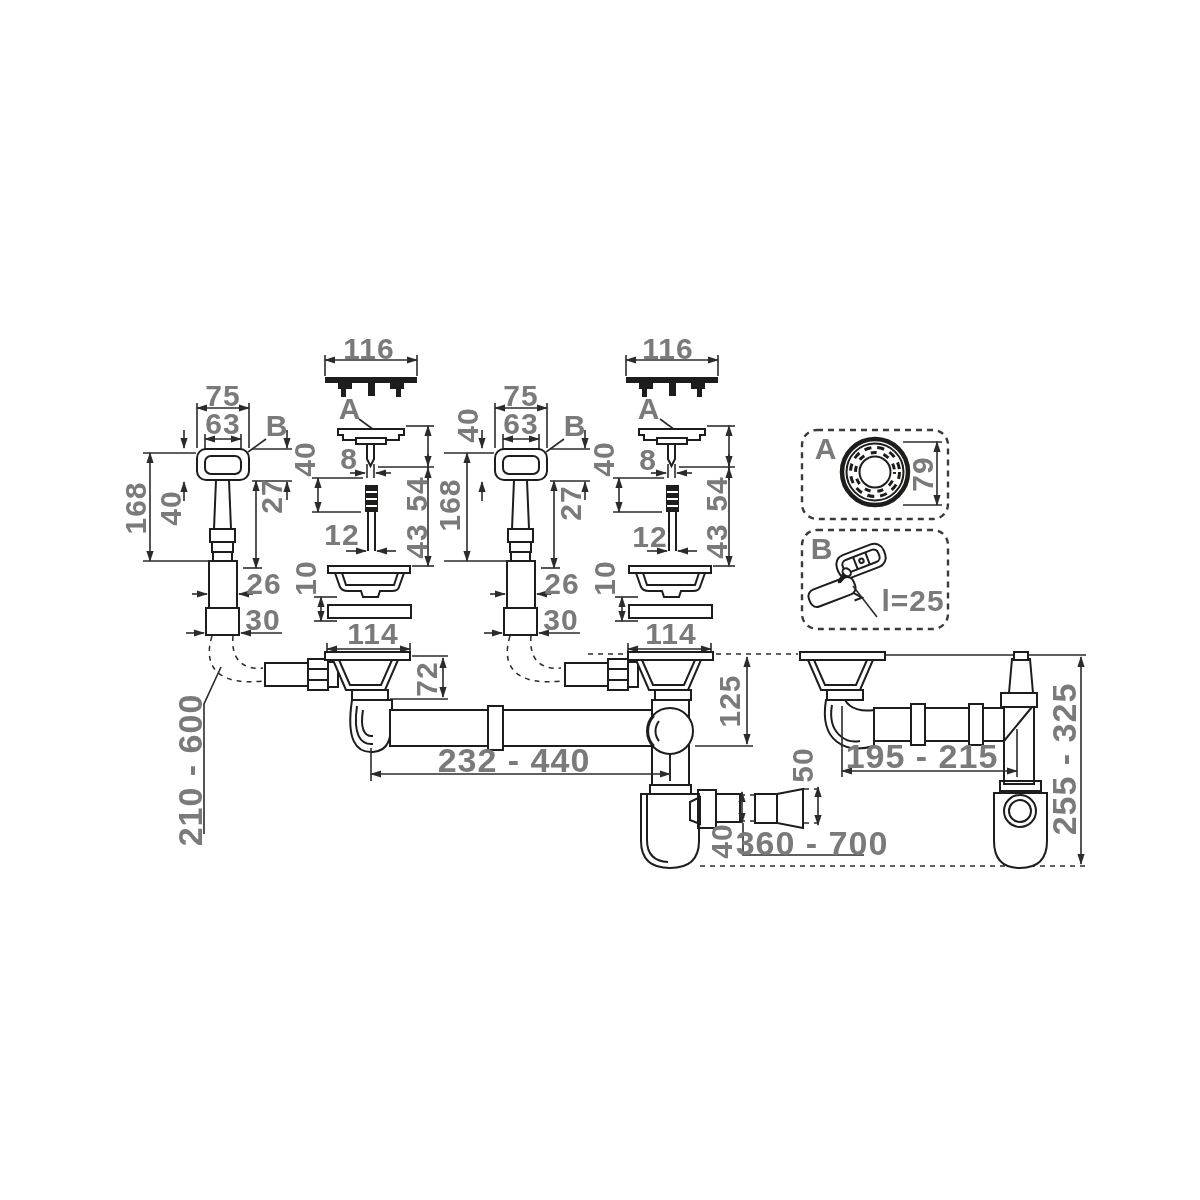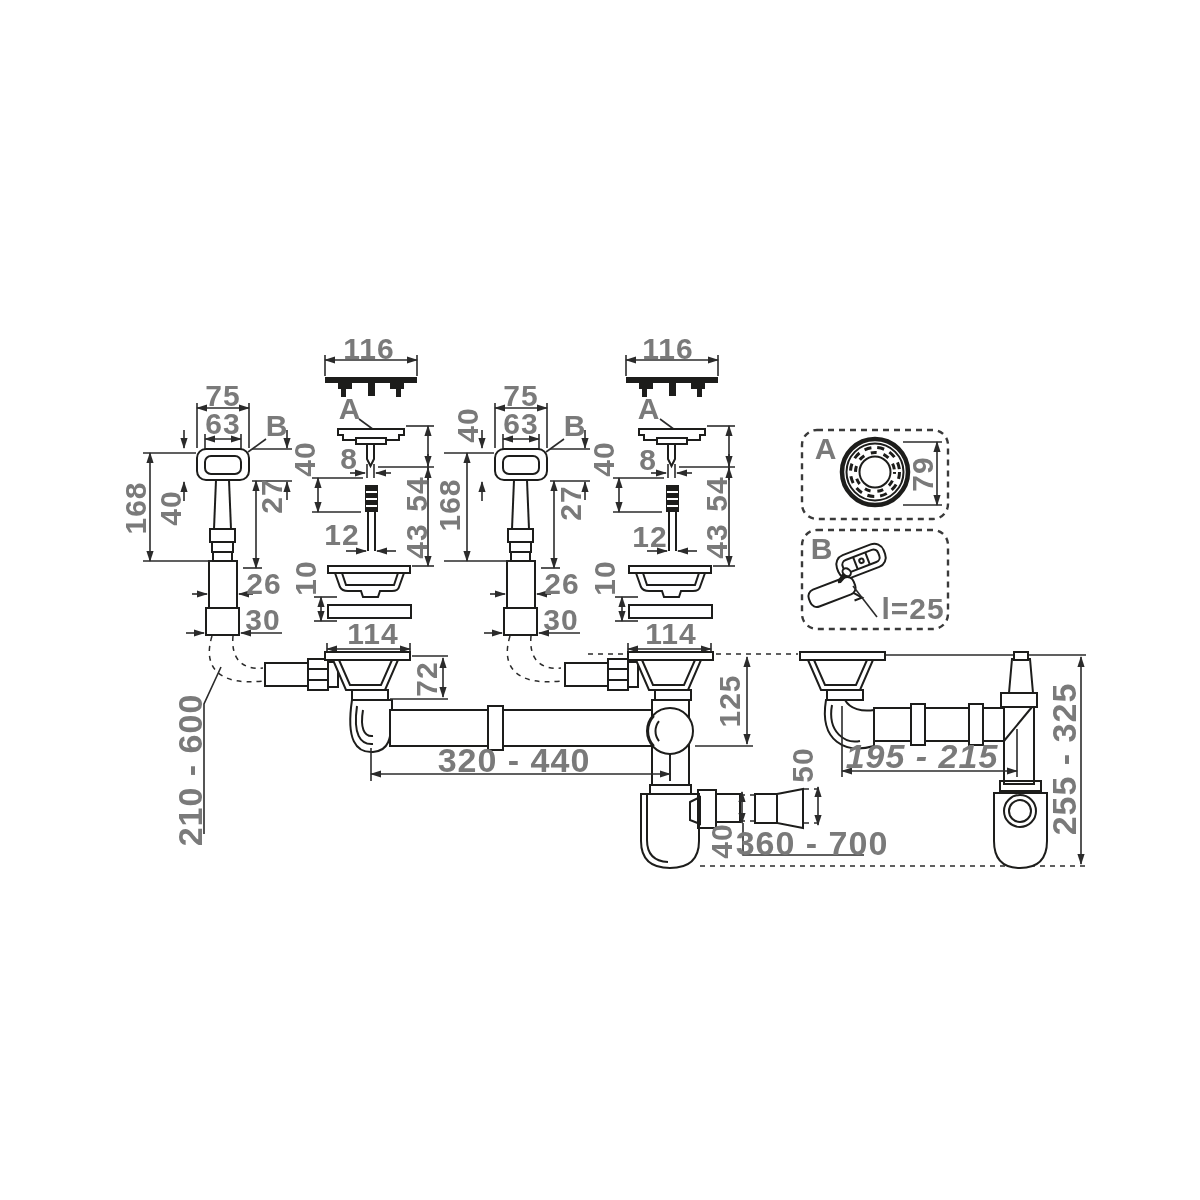--- a/index.html
+++ b/index.html
@@ -325,26 +325,26 @@
       <div class="dim r" style="left: 306px; top: 578px;">10</div>
       <div class="dim r" style="left: 605px; top: 578px;">10</div>
       <div class="dim" style="left: 264px; top: 584px;">26</div>
       <div class="dim" style="left: 562px; top: 584px;">26</div>
       <div class="dim" style="left: 263px; top: 620px;">30</div>
       <div class="dim" style="left: 561px; top: 620px;">30</div>
       <div class="dim" style="left: 373px; top: 634px;">114</div>
       <div class="dim" style="left: 671px; top: 634px;">114</div>
       <div class="dim r" style="left: 427px; top: 679px;">72</div>
       <div class="dim r" style="left: 730px; top: 701px;">125</div>
-      <div class="dim lg" style="left: 514px; top: 760px;">320 - 440</div>
+      <div class="dim lg" style="left: 514px; top: 760px;">232 - 440</div>
       <div class="dim r lg" style="left: 190px; top: 770px;">210 - 600</div>
-      <div class="dim lg" style="left: 922px; top: 756px; font-style: italic;">195 - 215</div>
+      <div class="dim lg" style="left: 922px; top: 756px;">195 - 215</div>
       <div class="dim r lg" style="left: 1064px; top: 759px;">255 - 325</div>
       <div class="dim r" style="left: 803px; top: 765px;">50</div>
       <div class="dim r" style="left: 722px; top: 841px;">40</div>
       <div class="dim lg" style="left: 812px; top: 843px;">360 - 700</div>
       <div class="dim r" style="left: 923px; top: 474px;">79</div>
-      <div class="dim" style="left: 913px; top: 601px; margin-top: 8px;">l=25</div>
+      <div class="dim" style="left: 913px; top: 601px;">l=25</div>
       <div class="dim" style="left: 826px; top: 449px;">A</div>
       <div class="dim" style="left: 822px; top: 549px;">B</div>
     </div>
 
 </div>
 
 </body></html>

